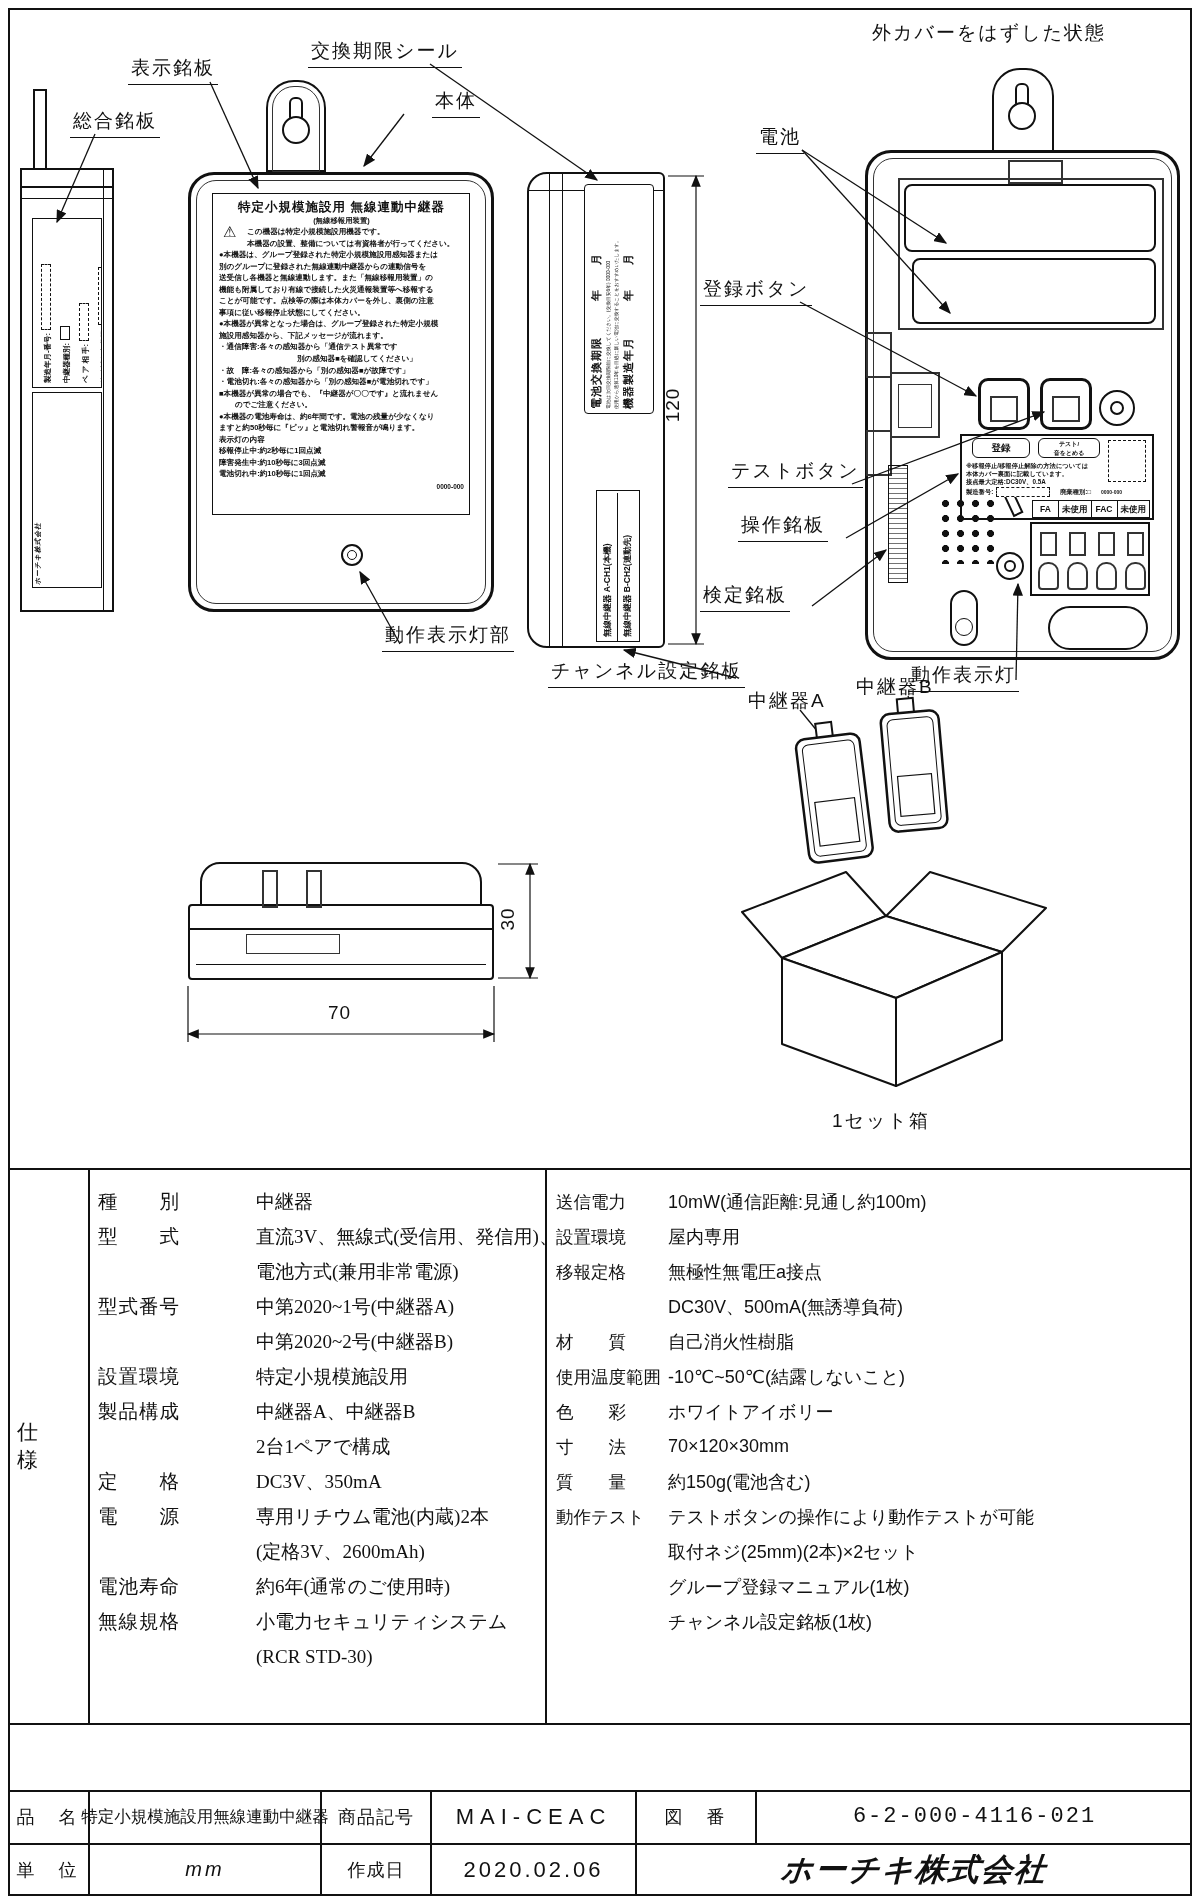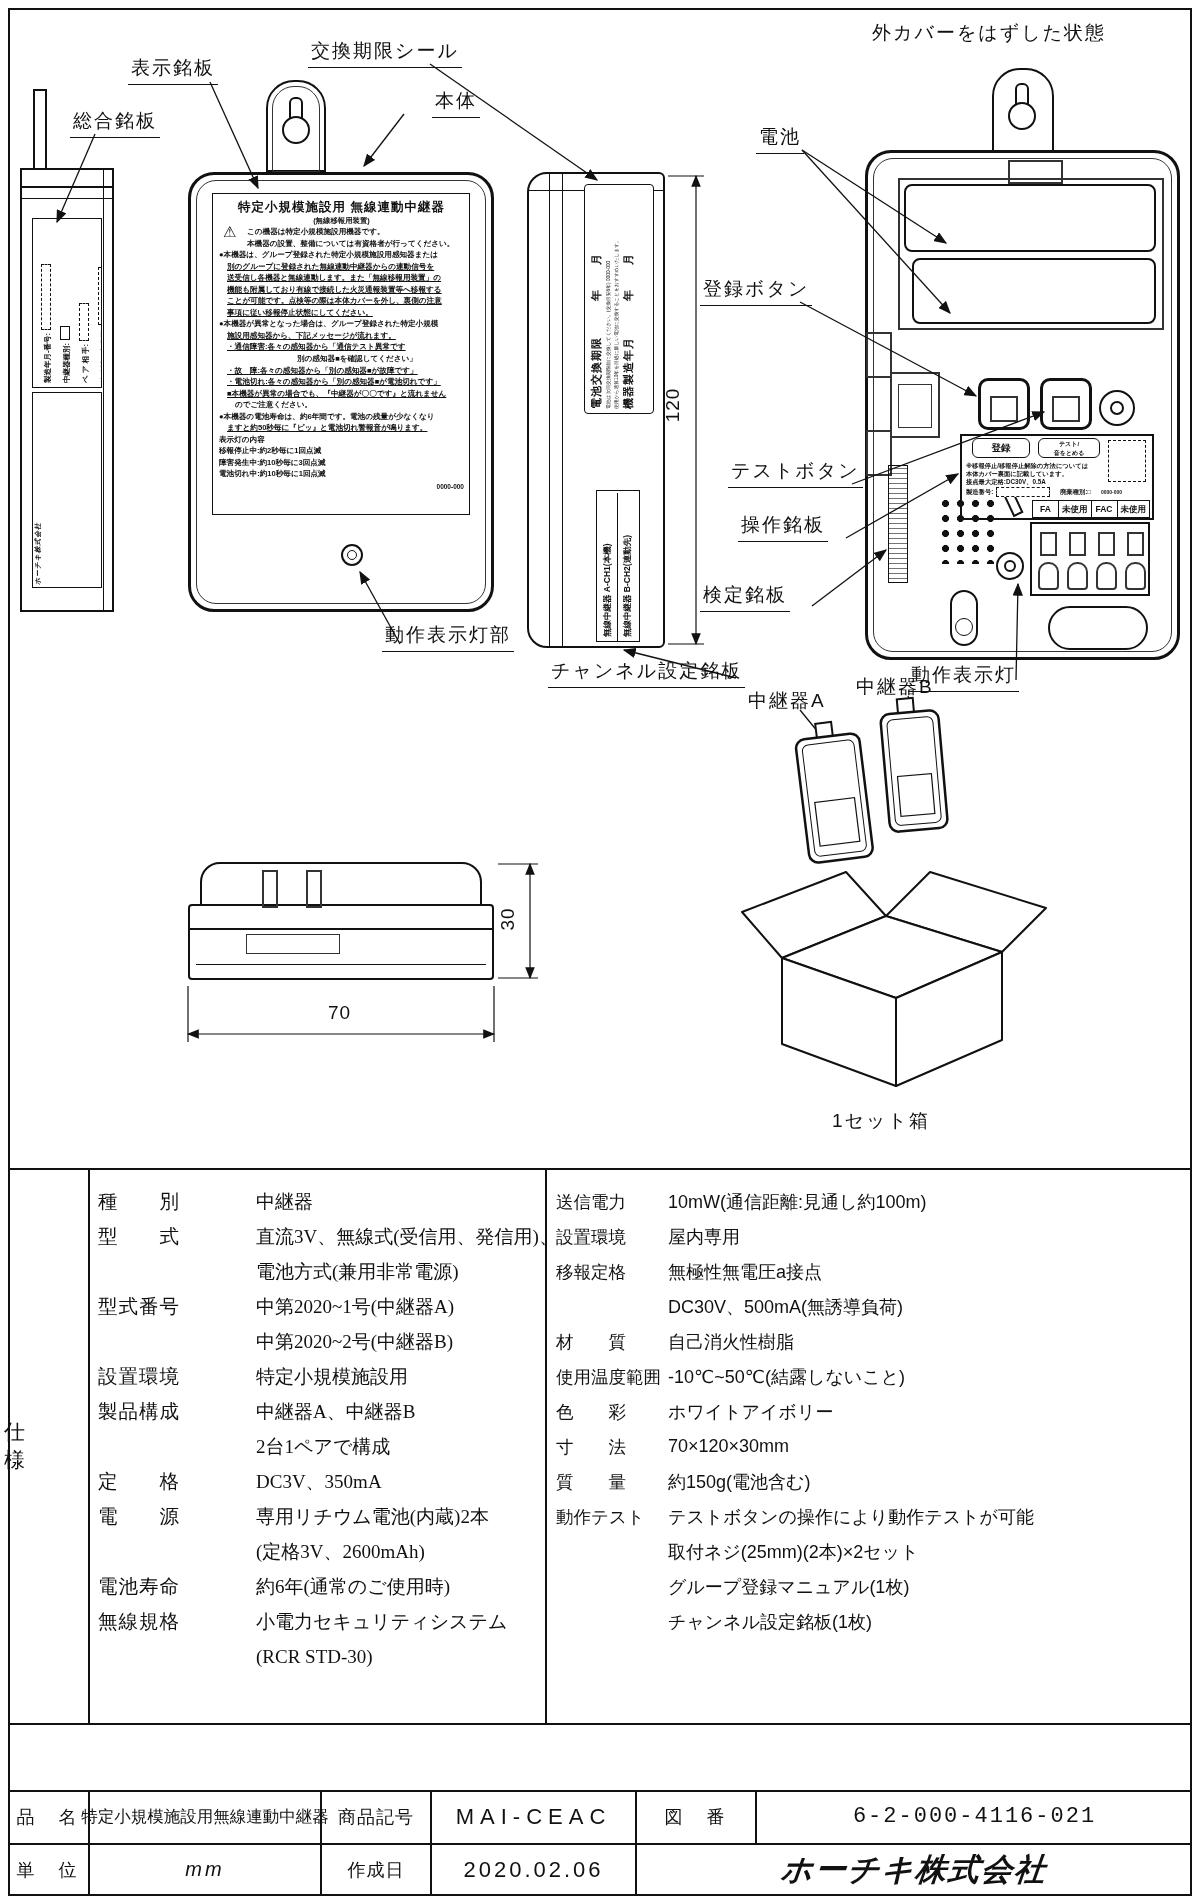--- a/index.html
+++ b/index.html
@@ -14,21 +14,21 @@
       border-bottom:1.5px solid #111;padding:0 3px 3px 3px;z-index:7;}
   .hd{position:absolute;font-size:19px;letter-spacing:2px;white-space:nowrap;z-index:7;}
   .dimtxt{position:absolute;font-size:19px;letter-spacing:1px;z-index:7;white-space:nowrap;}
   
   #front-label{position:absolute;left:212px;top:193px;width:258px;height:322px;
       border:1.5px solid #111;background:#fff;z-index:4;padding:5px 5px 2px 6px;box-sizing:border-box;}
   .fl{font-size:7.6px;line-height:11.55px;font-weight:bold;white-space:nowrap;}
   .fl.t{font-size:12.5px;line-height:17px;text-align:center;letter-spacing:1px;}
   .fl.s{font-size:7.4px;line-height:10px;text-align:center;font-weight:bold;}
   .fl.w{margin-left:28px;}
-  .fl.i{margin-left:8px;text-decoration:underline;}
+  .fl.i{}
   .fl.i2{margin-left:16px;}
   .fl.i3{margin-left:78px;}
   .fl.ser{text-align:right;font-size:6.5px;margin-top:1px;}
   
   .rbox{position:absolute;border:1.5px solid #111;background:#fff;box-sizing:border-box;z-index:4;overflow:hidden;}
   .rin{transform-origin:0 0;position:absolute;left:0;top:0;box-sizing:border-box;}
   .slr{font-size:5.4px;line-height:6.55px;font-weight:bold;white-space:nowrap;}
   .slr.lg{font-size:6.8px;font-style:italic;letter-spacing:1px;}
   .sur{font-size:7.5px;line-height:15px;font-weight:bold;white-space:nowrap;}
   .ph{display:inline-block;height:8px;border:1px solid #111;vertical-align:middle;margin-left:3px;background:#fff;}
@@ -237,21 +237,21 @@
 <div class="thin" style="left:262px;top:870px;width:16px;height:38px;border-width:2px;z-index:4;"></div>
 <div class="thin" style="left:306px;top:870px;width:16px;height:38px;border-width:2px;z-index:4;"></div>
 <div class="ln" style="left:190px;top:928px;width:302px;height:1.5px;z-index:4;"></div>
 <div class="thin" style="left:246px;top:934px;width:94px;height:20px;z-index:4;"></div>
 <div class="ln" style="left:196px;top:964px;width:290px;height:1px;z-index:4;"></div>
 
 <div class="ln" style="left:8px;top:1168px;width:1184px;height:2px;"></div>
 <div class="ln" style="left:8px;top:1723px;width:1184px;height:2px;"></div>
 <div class="ln" style="left:88px;top:1168px;width:2px;height:557px;"></div>
 <div class="ln" style="left:545px;top:1168px;width:2px;height:557px;"></div>
-<div class="abs" style="left:4px;top:1168px;width:66px;height:555px;display:flex;align-items:center;justify-content:center;font-size:21px;font-family:Liberation Serif, serif;">仕　　様</div>
+<div class="abs" style="left:17px;top:1168px;width:66px;height:555px;display:flex;align-items:center;justify-content:center;font-size:21px;font-family:Liberation Serif, serif;">仕　　様</div>
 
 <div class="abs" id="spec-left" style="left:98px;top:1184px;width:440px;">
     <div class="srow">
     <span class="sl">種　　別</span>
       <span class="sv">中継器</span>
   </div>
     <div class="srow">
     <span class="sl">型　　式</span>
       <span class="sv">直流3V、無線式(受信用、発信用)、</span>
   </div>

